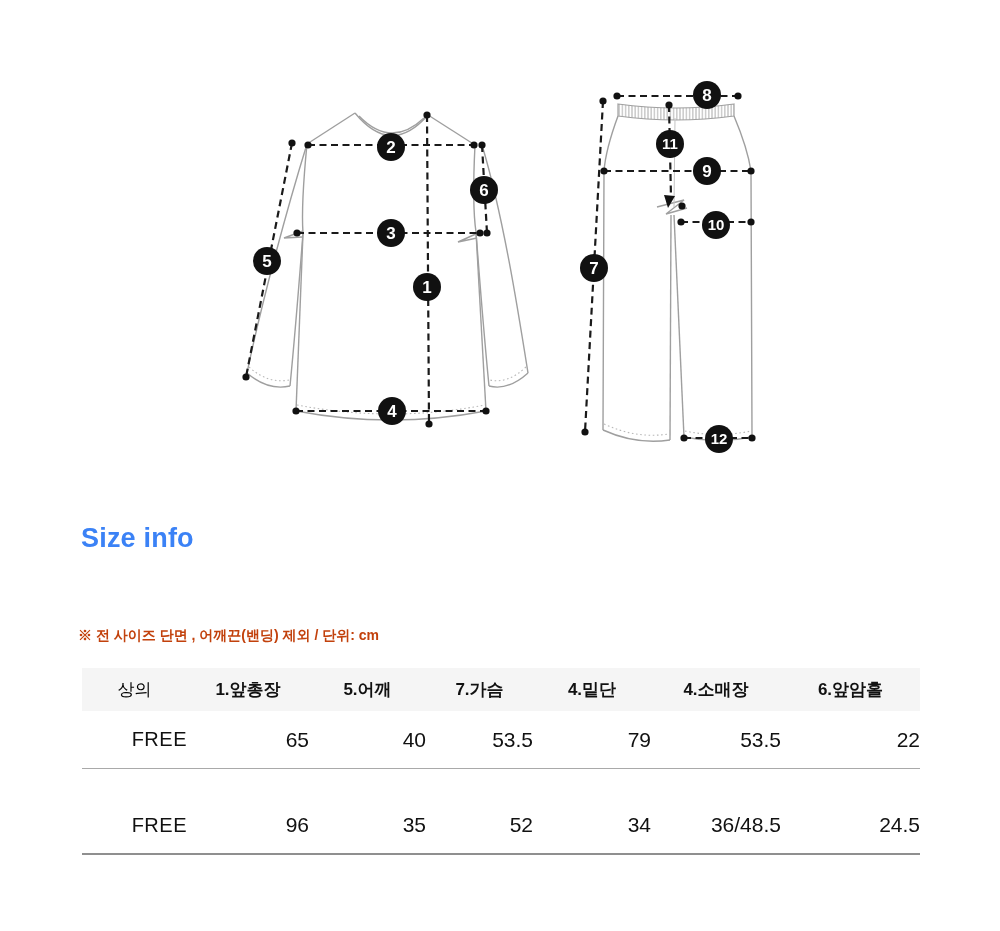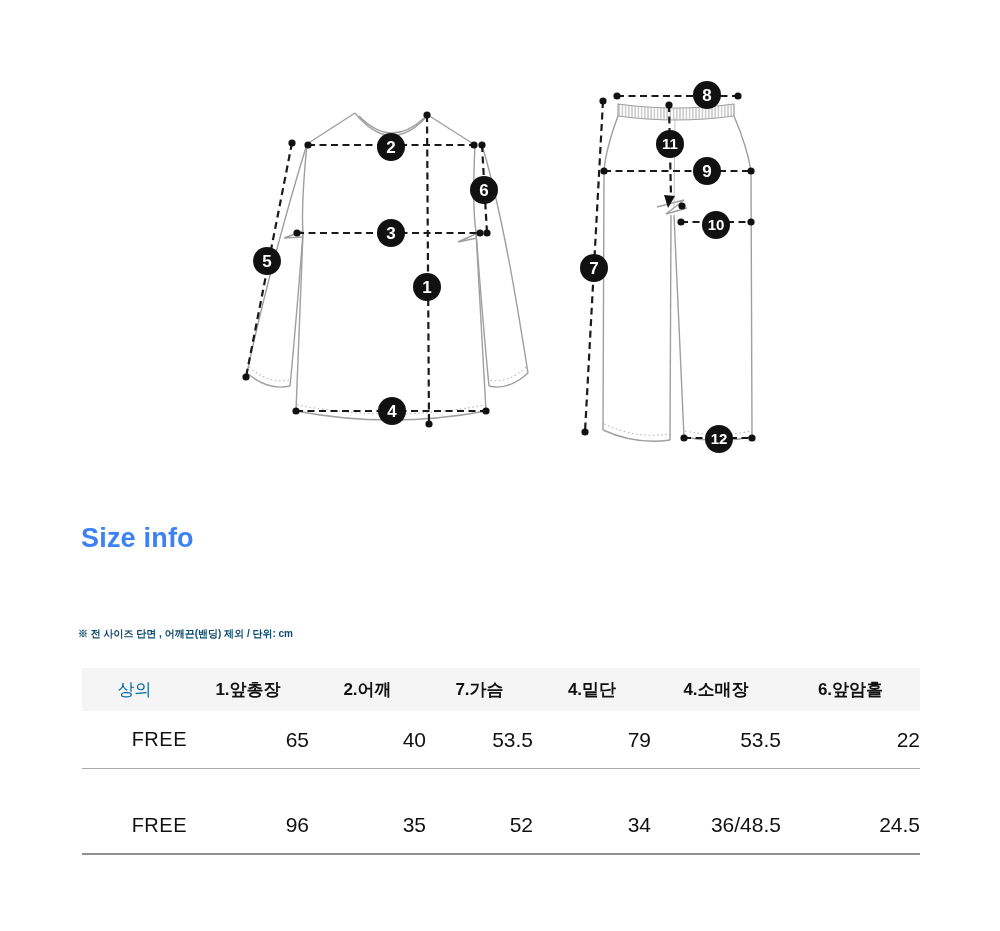--- a/index.html
+++ b/index.html
@@ -11,34 +11,34 @@
   .garment { stroke:#9f9f9f; stroke-width:1.4; fill:none; }
   .garment-dotted { stroke:#b8b8b8; stroke-width:1.1; fill:none; stroke-dasharray:1.6 2.6; }
   .measure { stroke:#1a1a1a; stroke-width:2.2; fill:none; stroke-dasharray:7 4.5; }
   .dot { fill:#111; }
   .badge-circle { fill:#111; }
   .badge-text { fill:#fff; font-family:"Liberation Sans", sans-serif; font-weight:bold; font-size:17px; text-anchor:middle; }
   .badge-text.two { font-size:15px; }
   .centerline { stroke:#c4c4c4; stroke-width:1; fill:none; }
 
   .page-title { position:absolute; left:81px; top:523px; font-size:27px; font-weight:700; color:#3b82f6; letter-spacing:0.2px; }
-  .size-note { position:absolute; left:78px; top:627px; font-size:10px; font-weight:700; color:#0c4a6e; }
+  .size-note { position:absolute; left:78px; top:627px; font-size:14px; font-weight:700; color:#c2410c; }
 
   .size-table { position:absolute; left:82px; width:838px; }
   .size-table .thead {
     display:grid; grid-template-columns:105px 122px 117px 107px 118px 130px 139px;
     height:43px; background:#f5f5f5; align-items:center;
   }
   .size-table .trow {
     display:grid; grid-template-columns:105px 122px 117px 107px 118px 130px 139px;
     height:58px; align-items:center; background:#fff; border-bottom:1px solid #a9a9a9;
   }
   .size-table.second .trow { border-bottom:2px solid #8f8f8f; }
   .th { text-align:center; font-size:17px; font-weight:700; color:#111; }
-  .th.cat { color:#0369a1; font-weight:400; }
+  .th.cat { color:#000000; font-weight:400; }
   .td { text-align:right; font-size:21px; color:#111; }
   .td.cat { font-size:20px; letter-spacing:0.5px; }
   .table-top { top:668px; }
   .table-bottom { top:797px; }
 </style>
 </head>
 <body>
 
 <div class="canvas">
 
@@ -180,21 +180,21 @@
   </svg>
 
   <div class="page-title">Size info</div>
 
   <div class="size-note">※ 전 사이즈 단면 , 어깨끈(밴딩) 제외 / 단위: cm</div>
 
   <div class="size-table table-top">
     <div class="thead">
       <div class="th cat">상의</div>
       <div class="th">1.앞총장</div>
-      <div class="th">2.어깨</div>
+      <div class="th">5.어깨</div>
       <div class="th">7.가슴</div>
       <div class="th">4.밑단</div>
       <div class="th">4.소매장</div>
       <div class="th">6.앞암홀</div>
     </div>
     <div class="trow">
       <div class="td cat">FREE</div>
       <div class="td">65</div>
       <div class="td">40</div>
       <div class="td">53.5</div>

